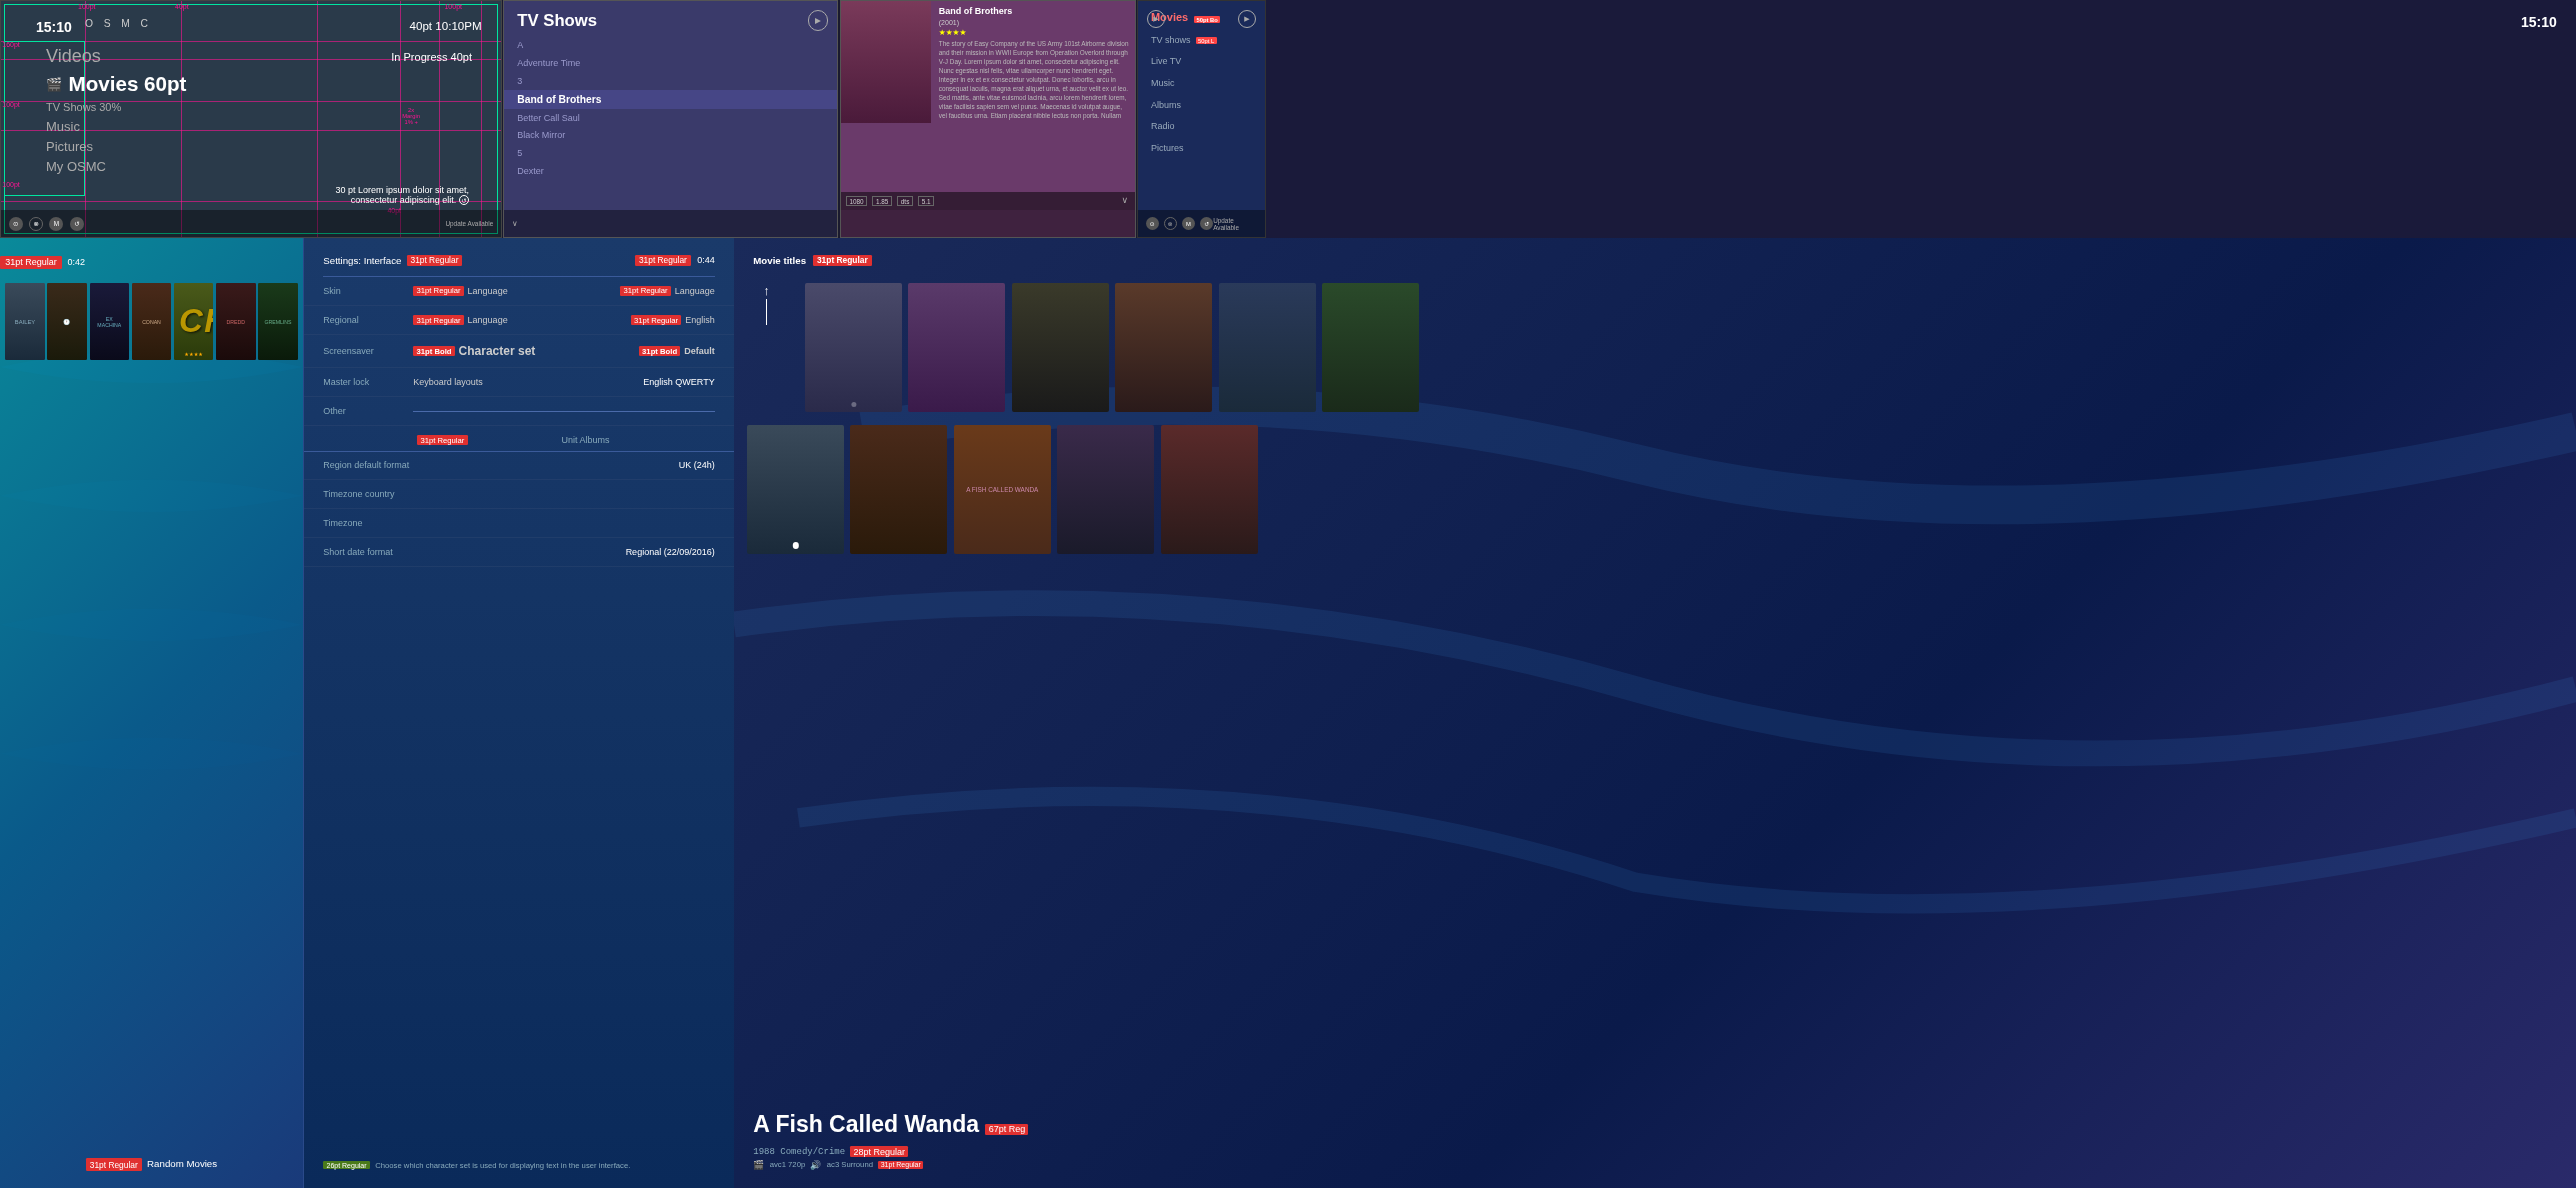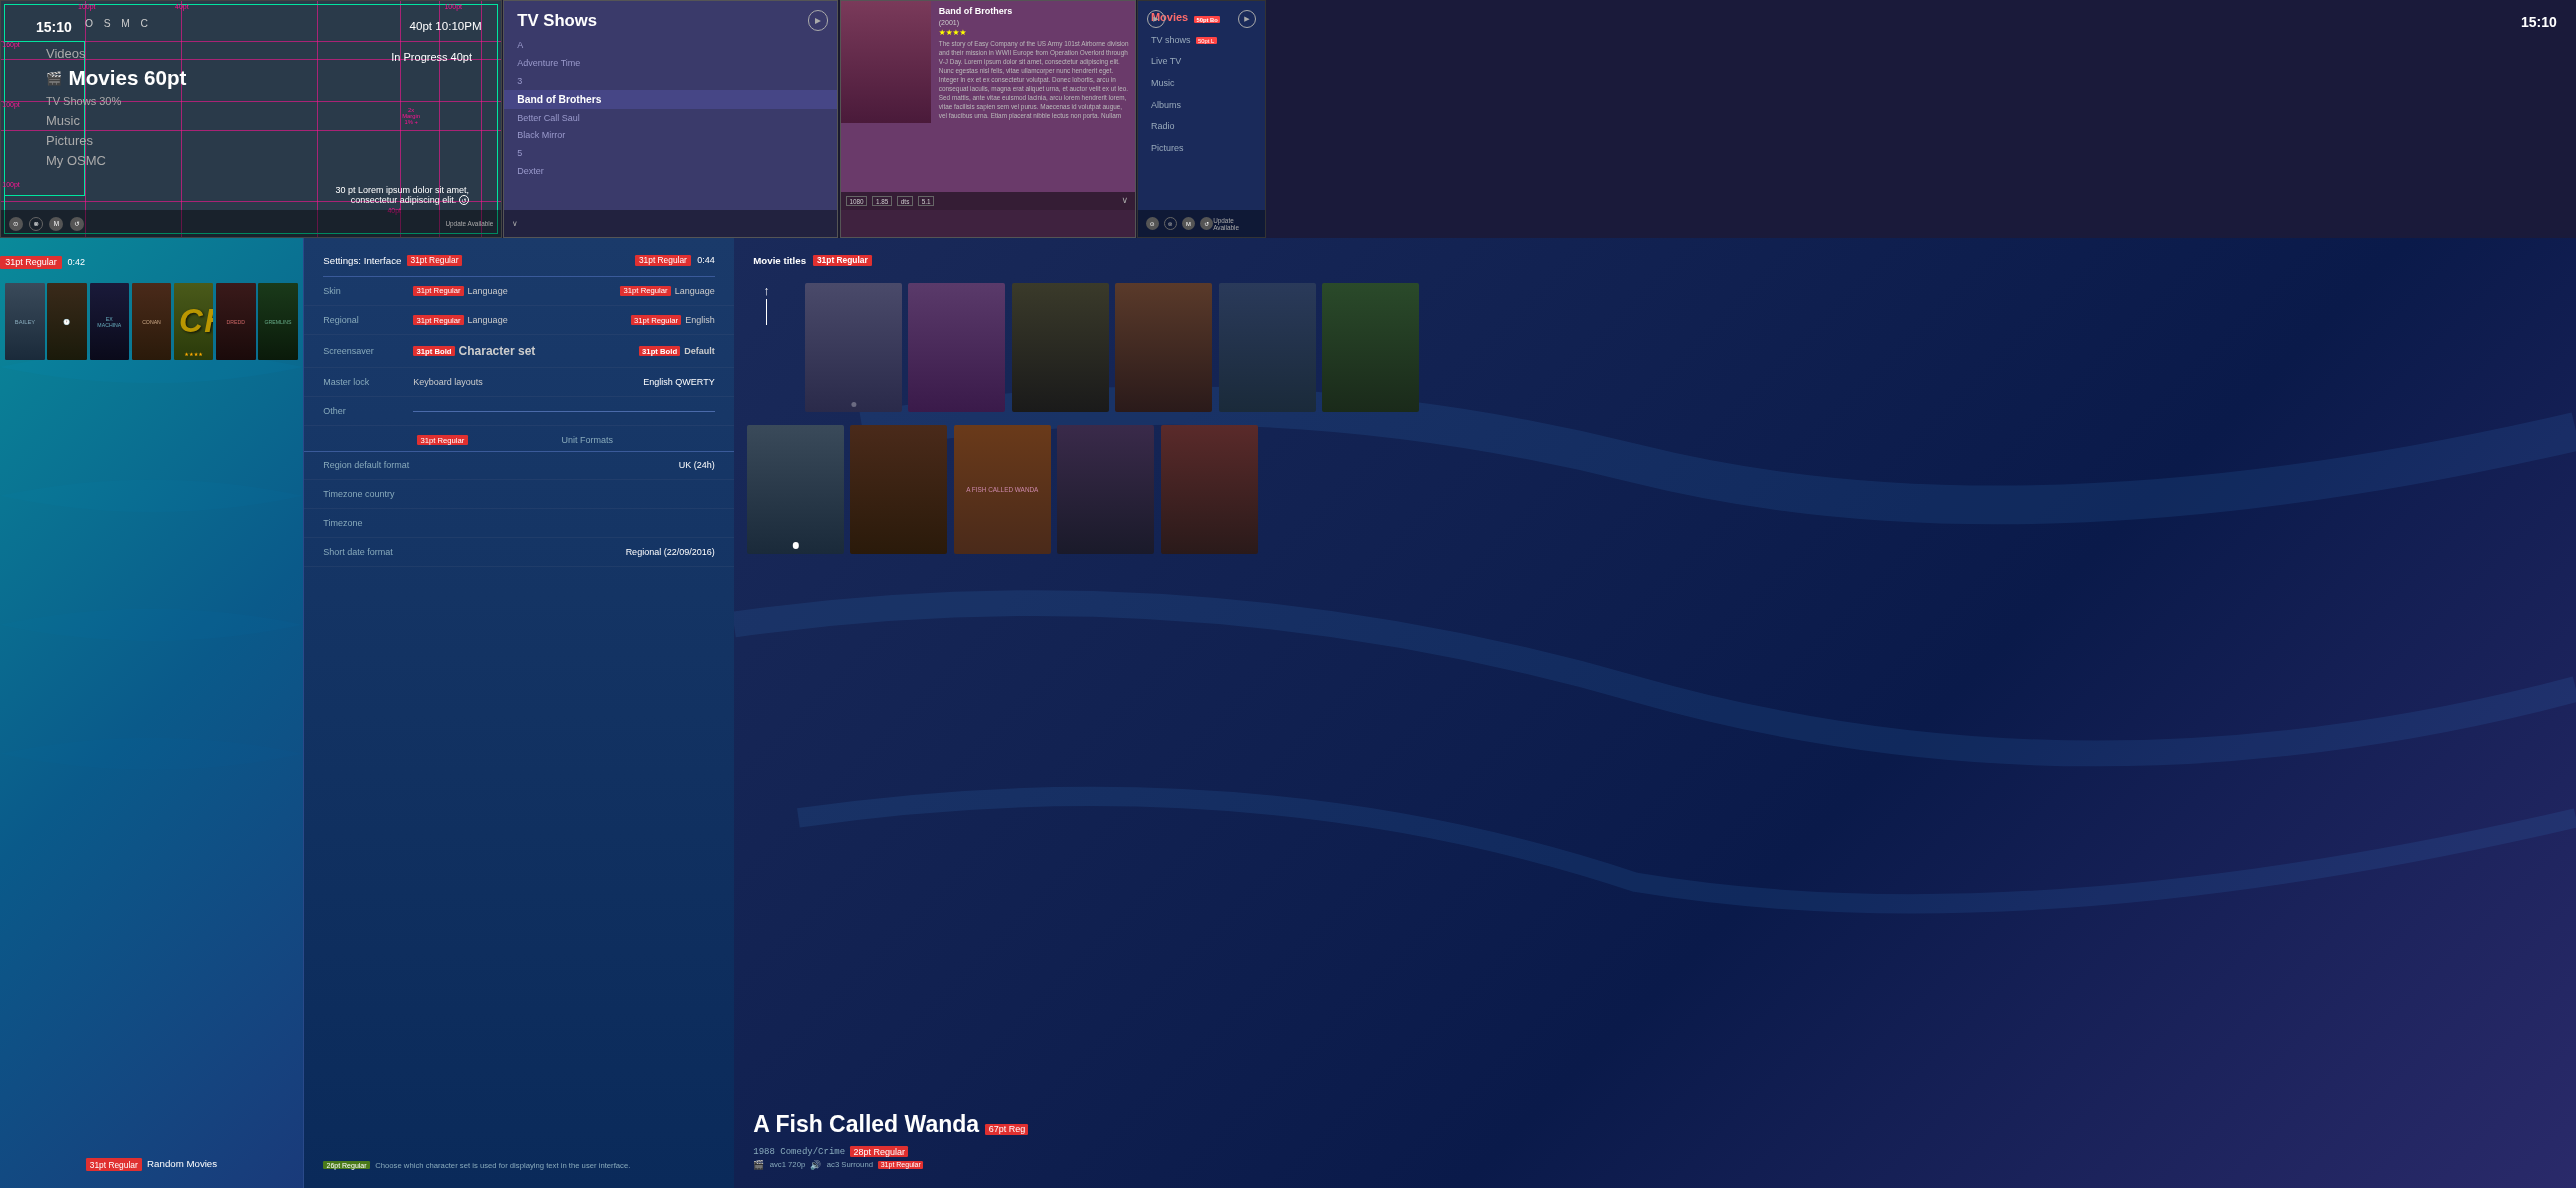--- a/index.html
+++ b/index.html
@@ -76,21 +76,21 @@
       color: #ff1493;
       font-size: 7px;
     }
     .menu-items {
       position: absolute;
       left: 45px;
       top: 45px;
     }
     .menu-items .item-videos {
       color: #aaa;
-      font-size: 13px;
+      font-size: 18px;
       margin-bottom: 5.2px;
     }
     .menu-items .item-movies {
       color: #fff;
       font-size: 20.6px;
       font-weight: bold;
       margin-bottom: 5.2px;
       display: flex;
       align-items: center;
       gap: 6.4px;
@@ -862,21 +862,21 @@
     </div>
 
     <div class="settings-row">
       <span class="settings-row-label">Other</span>
       <div class="settings-divider-line" style="flex:1;"></div>
     </div>
 
     <div class="settings-sub-header">
       <div style="width:90px;flex-shrink:0;"></div>
       <span class="settings-key-badge">31pt Regular</span>
-      <span class="settings-sub-label">Unit Formats</span>
+      <span class="settings-sub-label">Unit Albums</span>
     </div>
     <div class="settings-divider" style="margin:0;"></div>
 
     <div class="settings-row">
       <span class="settings-row-label">Region default format</span>
       <span class="settings-row-value">UK (24h)</span>
     </div>
 
     <div class="settings-row">
       <span class="settings-row-label">Timezone country</span>

